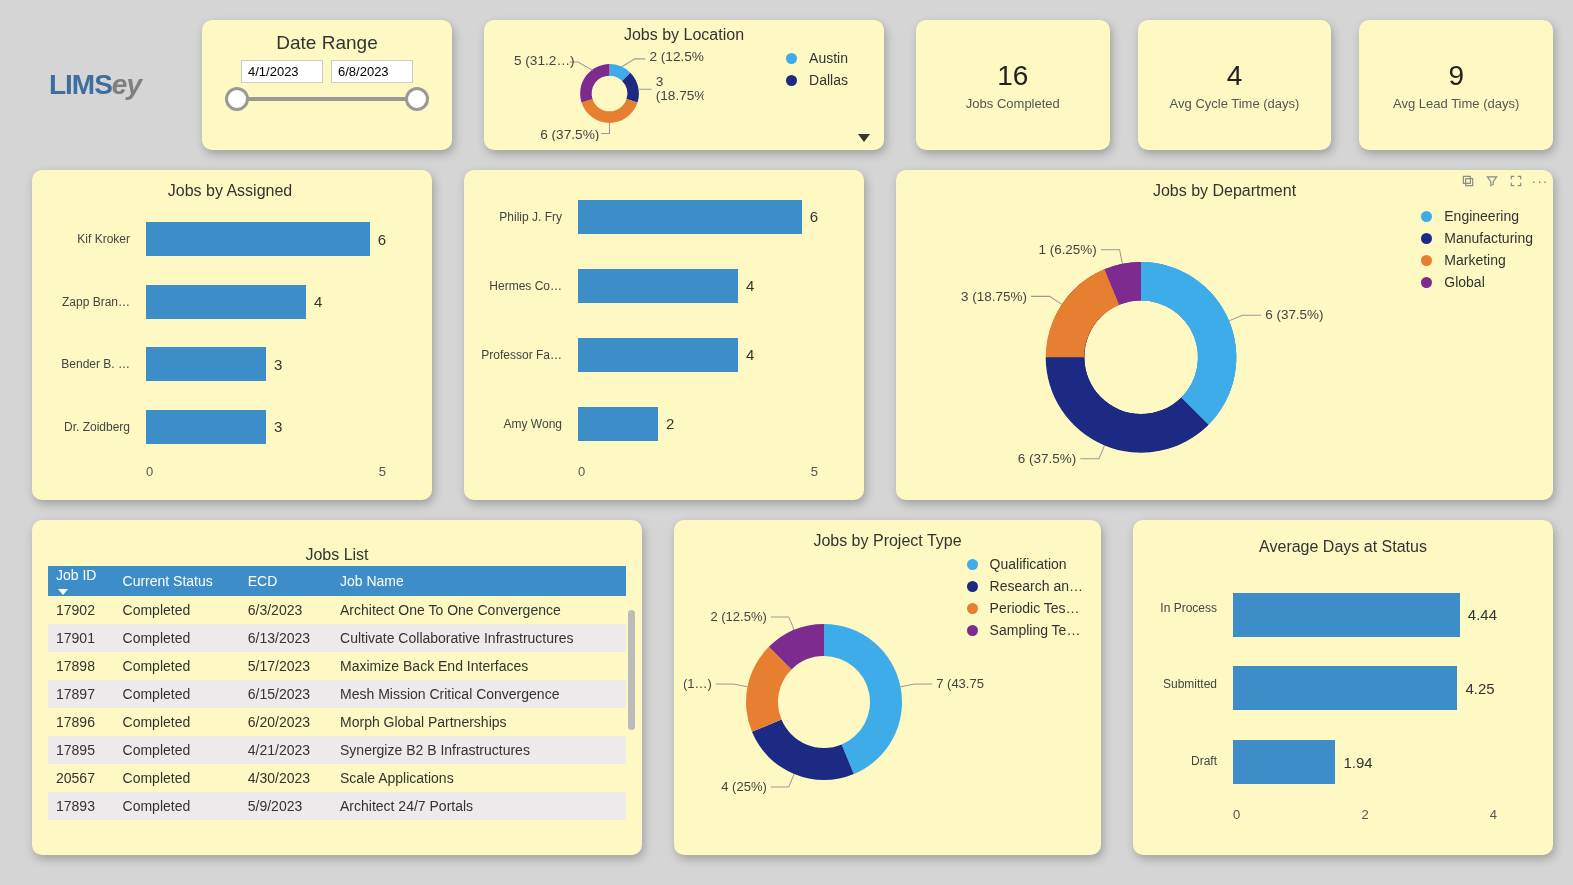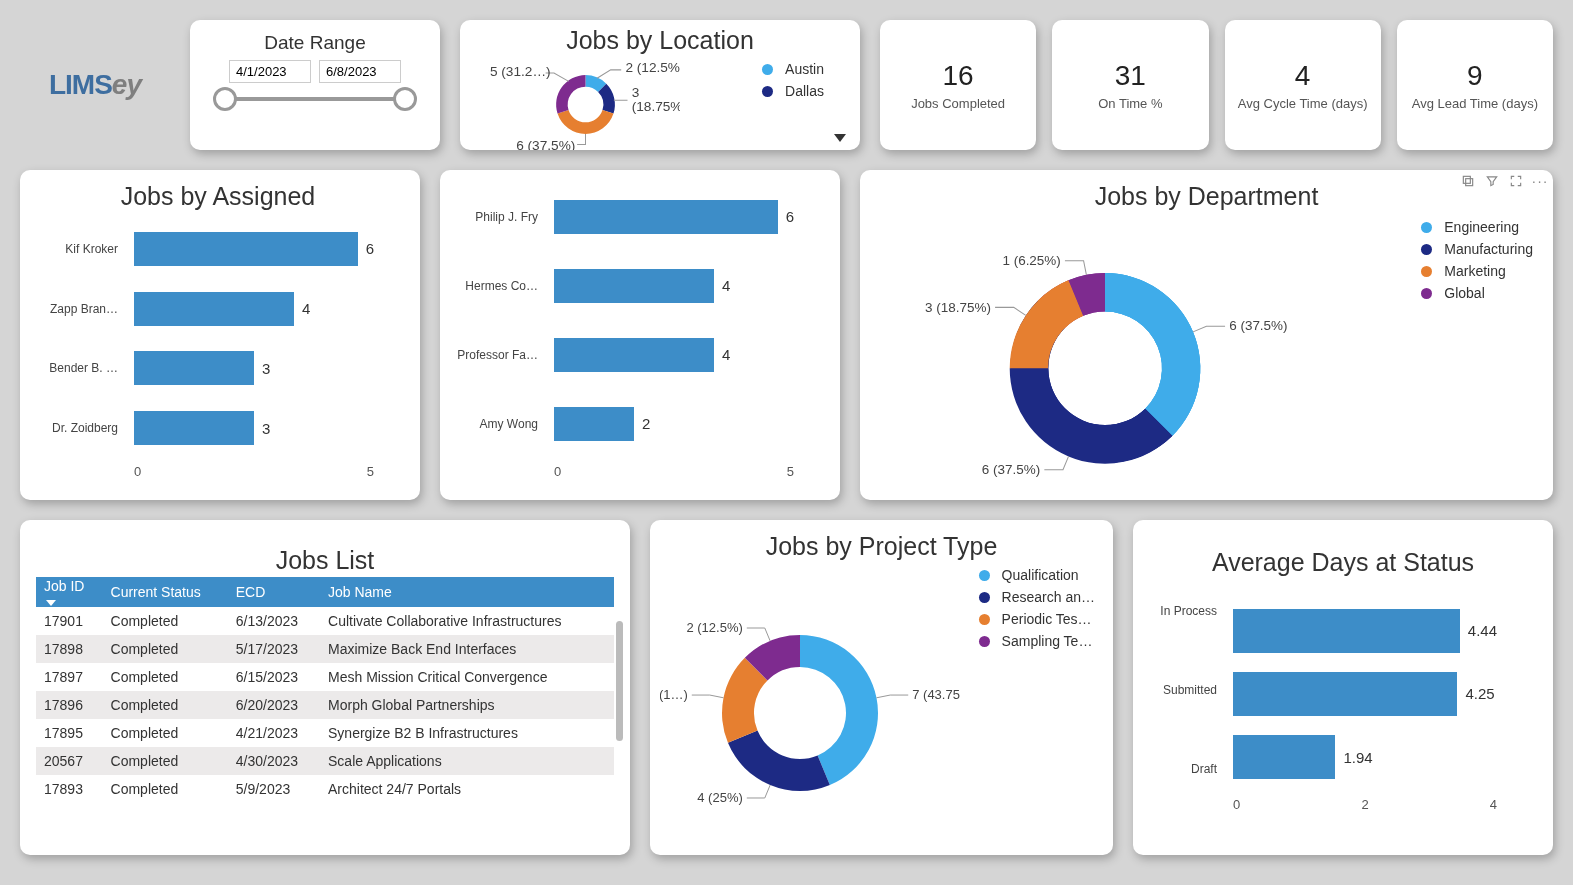--- a/index.html
+++ b/index.html
@@ -5,28 +5,29 @@
   * { box-sizing: border-box; }
   html, body { margin:0; padding:0; }
   body {
     font-family: "Segoe UI", Arial, sans-serif;
     background:#d5d5d5;
     width:1573px; height:885px;
     padding:20px;
     color:#333;
   }
   .card {
-    background:#ffffff;
+    background:#fef9c3;
     border-radius:10px;
     box-shadow: 2px 4px 10px rgba(0,0,0,.25);
     position:relative;
     overflow:hidden;
+    margin-left:12px;
   }
   .title {
-    font-size:25px;
+    font-size:16px;
     text-align:center;
     padding:6px 0 2px 0;
     color:#333;
   }
 
   
   .top-row { display:flex; gap:20px; height:130px; }
   .logo {
     width:150px;
     display:flex; align-items:center; justify-content:center;
@@ -105,21 +106,21 @@
     display:inline-block; width:0;height:0;
     border-left:5px solid transparent;border-right:5px solid transparent;border-top:6px solid #fff;
     margin-left:2px; position:relative; top:3px;
   }
   .scroll-stub {
     position:absolute; right:1px; top:44px; width:7px; height:120px;
     background:#bbb; border-radius:4px;
   }
 
   .proj-card { flex:1; padding:6px 10px; }
-  .avg-card { width:420px; padding:22px 6px; }
+  .avg-card { width:420px; padding:12px 6px; }
 
   .card-toolbar {
     position:absolute; top:4px; right:6px; display:flex; gap:10px;
     color:#888;
   }
   .tool-icon { width:14px; height:14px; display:flex; align-items:center; justify-content:center; font-size:14px;}
 
   svg text { font-family: "Segoe UI", Arial, sans-serif; }
   .pctlbl { font-size:13px; fill:#444; }
   .leader { stroke:#999; stroke-width:1; fill:none; }
@@ -180,24 +181,20 @@
         </div>
       </div>
       <div class="tri-down" style="position:absolute;right:14px;bottom:8px"></div>
     </div>
   </div>
 
   <div class="kpi-group">
     <div class="card kpi">
       <div class="val">16</div>
       <div class="lbl">Jobs Completed</div>
-    </div>
-    <div class="card kpi">
-      <div class="val">31</div>
-      <div class="lbl">On Time %</div>
     </div>
     <div class="card kpi">
       <div class="val">4</div>
       <div class="lbl">Avg Cycle Time (days)</div>
     </div>
     <div class="card kpi">
       <div class="val">9</div>
       <div class="lbl">Avg Lead Time (days)</div>
     </div>
   </div>
@@ -367,20 +364,26 @@
         <thead>
             <tr id="jobs-head">
               <th style="line-height: 12px; padding-top: 3px; padding-bottom: 3px;">Job ID<br><span class="sort-arrow"></span></th>
               <th>Current Status</th>
               <th>ECD</th>
               <th>Job Name</th>
             </tr>
           </thead>
         <tbody id="jobs-body">
             <tr>
+              <td>17902</td>
+              <td>Completed</td>
+              <td>6/3/2023</td>
+              <td>Architect One To One Convergence</td>
+            </tr>
+            <tr>
               <td>17901</td>
               <td>Completed</td>
               <td>6/13/2023</td>
               <td>Cultivate Collaborative Infrastructures</td>
             </tr>
             <tr>
               <td>17898</td>
               <td>Completed</td>
               <td>5/17/2023</td>
               <td>Maximize Back End Interfaces</td>
@@ -459,21 +462,21 @@
             <div class="swatch" style="background:#7e2b8f"></div>
             <span>Sampling Te…</span>
           </div>
       </div>
     </div>
   </div>
 
   <div class="card avg-card flexcol">
     <div class="title">Average Days at Status</div>
     <div class="chart-area" id="avg-chart">
-        <div class="hbar-labels" style="width: 86px; top: 12px; bottom: 44px; justify-content: space-between;">
+        <div class="hbar-labels" style="width: 86px; top: 12px; bottom: 44px;">
           <div class="hbar-label">In Process</div>
           <div class="hbar-label">Submitted</div>
           <div class="hbar-label">Draft</div>
         </div>
         <div class="hbars" style="inset: 20px 50px 44px 94px;">
           <div class="hbar-row" style="height: 54px;">
             <div class="hbar-bar" style="height: 44px; width: 88.8%;"></div>
             <div class="hbar-val">4.44</div>
           </div>
           <div class="hbar-row" style="height: 54px;">

